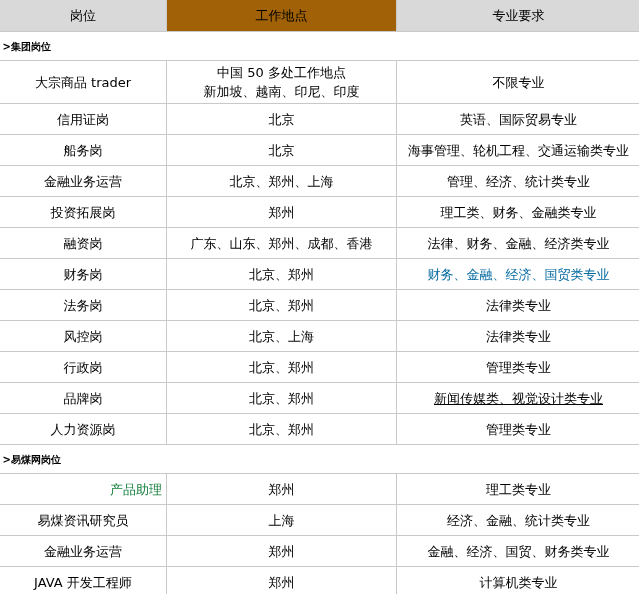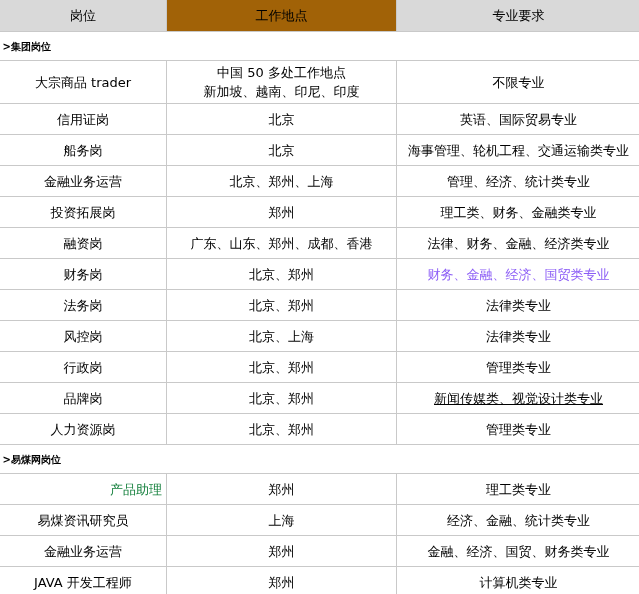--- a/index.html
+++ b/index.html
@@ -108,21 +108,21 @@
           <td class="data-cell" style="border-color: rgb(201, 201, 201); color: rgb(0, 0, 0);">理工类、财务、金融类专业</td>
         </tr>
         <tr>
           <td class="data-cell" style="border-color: rgb(201, 201, 201); color: rgb(0, 0, 0);">融资岗</td>
           <td class="data-cell" style="border-color: rgb(201, 201, 201); color: rgb(0, 0, 0);">广东、山东、郑州、成都、香港</td>
           <td class="data-cell" style="border-color: rgb(201, 201, 201); color: rgb(0, 0, 0);">法律、财务、金融、经济类专业</td>
         </tr>
         <tr>
           <td class="data-cell" style="border-color: rgb(201, 201, 201); color: rgb(0, 0, 0);">财务岗</td>
           <td class="data-cell" style="border-color: rgb(201, 201, 201); color: rgb(0, 0, 0);">北京、郑州</td>
-          <td class="data-cell" style="border-color: rgb(201, 201, 201); color: #8b5cf6;">财务、金融、经济、国贸类专业</td>
+          <td class="data-cell" style="border-color: rgb(201, 201, 201); color: #0369a1;">财务、金融、经济、国贸类专业</td>
         </tr>
         <tr>
           <td class="data-cell" style="border-color: rgb(201, 201, 201); color: rgb(0, 0, 0);">法务岗</td>
           <td class="data-cell" style="border-color: rgb(201, 201, 201); color: rgb(0, 0, 0);">北京、郑州</td>
           <td class="data-cell" style="border-color: rgb(201, 201, 201); color: rgb(0, 0, 0);">法律类专业</td>
         </tr>
         <tr>
           <td class="data-cell" style="border-color: rgb(201, 201, 201); color: rgb(0, 0, 0);">风控岗</td>
           <td class="data-cell" style="border-color: rgb(201, 201, 201); color: rgb(0, 0, 0);">北京、上海</td>
           <td class="data-cell" style="border-color: rgb(201, 201, 201); color: rgb(0, 0, 0);">法律类专业</td>

